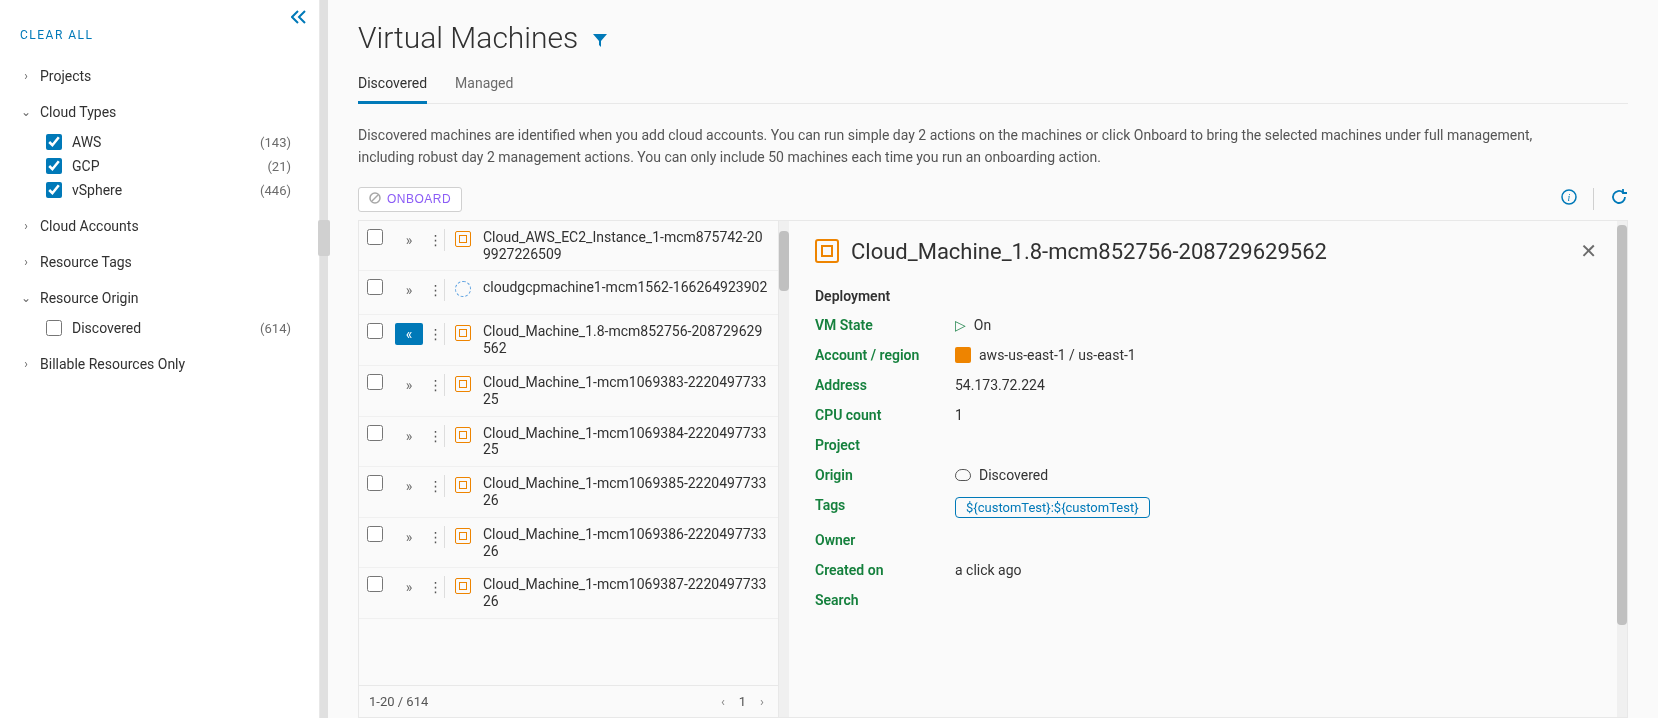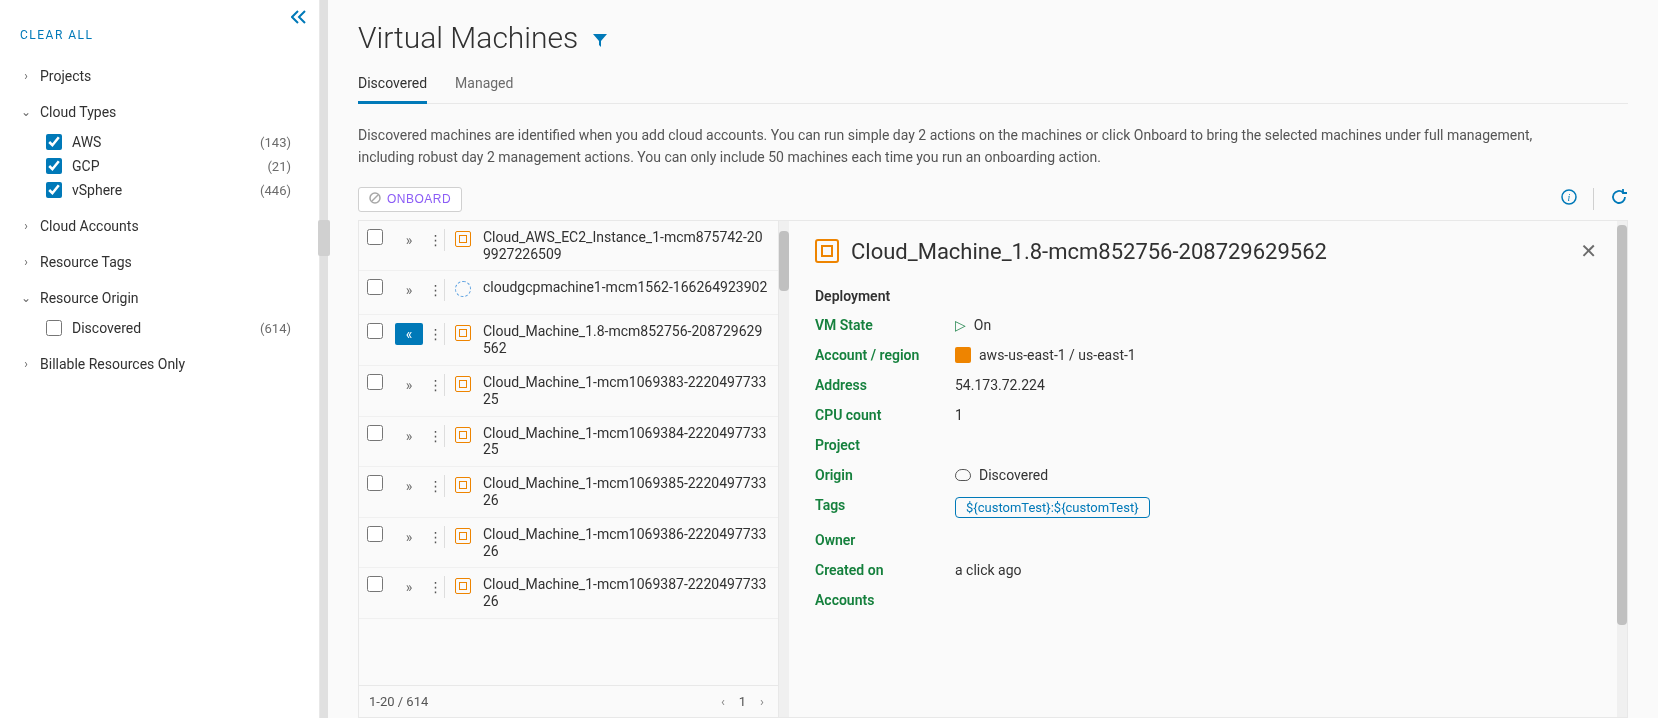--- a/index.html
+++ b/index.html
@@ -345,21 +345,21 @@
         </div>
 
       <div class="kv">
           <div class="k">Created on</div>
         <div class="v">
             <span>a click ago</span>
           </div>
         </div>
 
       <div class="kv">
-          <div class="k">Accounts</div>
+          <div class="k">Search</div>
           <div class="v"></div>
         </div>
     </div>
 
     <div class="sb-scroll">
         <div class="sb-thumb" style="height:400px;margin-top:4px"></div>
       </div>
   </div>
 </div>
 

